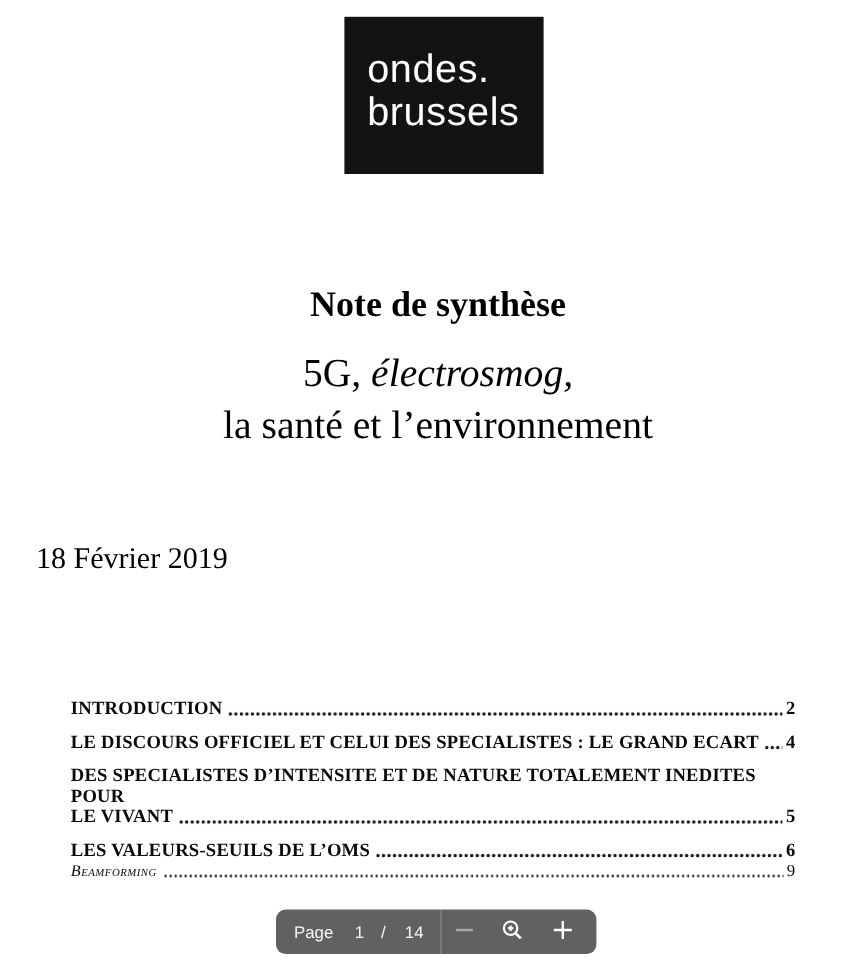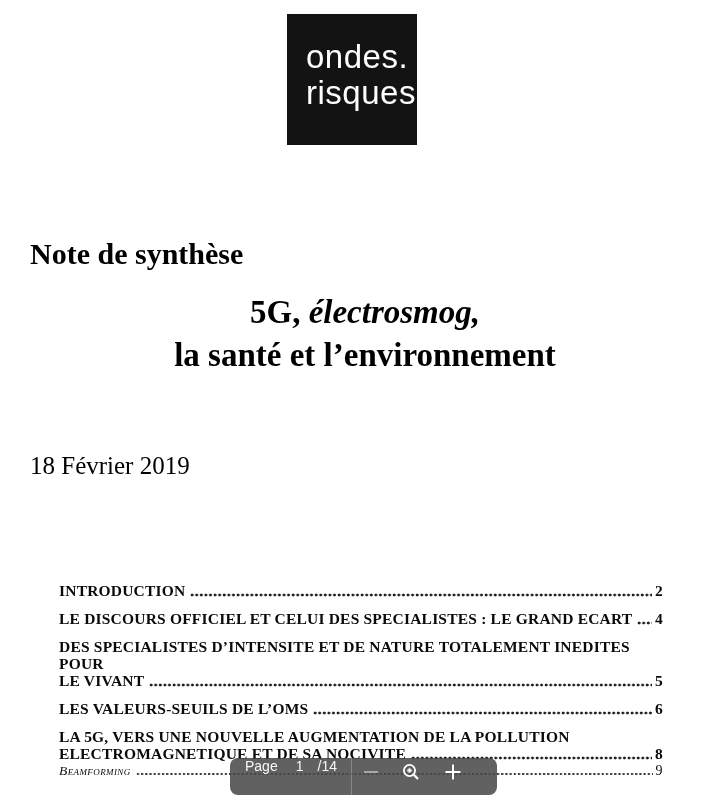--- a/index.html
+++ b/index.html
@@ -8,35 +8,35 @@
     width: 710px; height: 802px;
     position: relative; overflow: hidden;
     background: #ffffff;
     font-family: "Liberation Serif", serif;
     color: #000;
   }
 
   
   .logo {
     position: absolute; left: 287px; top: 14px;
-    width: 130px; height: 131px;
+    width: 166px; height: 131px;
     background: #131313; color: #fdfdfd;
     font-family: "Liberation Sans", sans-serif;
     font-size: 33px; line-height: 36px; letter-spacing: 0.5px;
     padding: 25px 0 0 19px;
   }
 
   
   .heading {
     position: absolute; left: 30px; top: 237px; width: 670px;
-    text-align: left; font-size: 30px; font-weight: bold;
+    text-align: center; font-size: 30px; font-weight: bold;
   }
   .subtitle {
     position: absolute; left: 30px; top: 291px; width: 670px;
-    text-align: center; font-size: 33px; line-height: 43px; font-weight: bold;
+    text-align: center; font-size: 33px; line-height: 43px; font-weight: normal;
   }
   .subtitle .it { font-style: italic; }
   .date {
     position: absolute; left: 30px; top: 452px; width: 670px;
     font-size: 25px;
   }
 
   
   .toc {
     position: absolute; left: 59px; top: 575px; width: 604px;
@@ -64,49 +64,49 @@
   }
   .toc-page { white-space: nowrap; }
   .sub .toc-page { font-style: normal; font-variant: normal; font-size: 14px; }
 
   
   .toolbar {
     position: absolute; left: 230px; top: 758px;
     width: 267px; height: 37px;
     background: rgba(71, 71, 71, 0.86);
     border-radius: 8px; z-index: 20;
-    display: flex; 
+    display: flex; align-items: center;
     font-family: "Liberation Sans", sans-serif;
     font-size: 14px; color: #f7f7f7;
   }
   .tb-label { margin-left: 15px; }
   .tb-cur { margin-left: 18px; }
   .tb-slash { margin-left: 14px; }
-  .tb-total { }
+  .tb-total { margin-left: 16px; }
   .tb-divider {
     width: 1px; height: 37px; margin-left: 14px;
     background: rgba(255, 255, 255, 0.25);
   }
   .tb-btn {
     background: none; border: none; padding: 0; cursor: pointer;
     width: 30px; height: 30px;
     display: flex; align-items: center; justify-content: center;
   }
   .tb-btn.minus { margin-left: 4px; }
   .tb-btn.mag   { margin-left: 10px; }
   .tb-btn.plus  { margin-left: 12px; }
 </style>
 </head>
 <body>
 
 <div class="doc">
 
   <div class="logo">
     <div>ondes.</div>
-    <div>risques</div>
+    <div>brussels</div>
   </div>
 
   <div class="heading">Note de synthèse</div>
 
   <div class="subtitle">
     <div><span>5G, </span><span class="it">électrosmog,</span></div>
     <div>la santé et l’environnement</div>
   </div>
 
   <div class="date">18 Février 2019</div>
@@ -132,28 +132,20 @@
           <span class="toc-label">LE VIVANT</span>
           <span class="dots"></span>
           <span class="toc-page">5</span>
         </div>
       </div>
       <div class="toc-entry">
         <div class="toc-row">
           <span class="toc-label">LES VALEURS-SEUILS DE L’OMS</span>
           <span class="dots"></span>
           <span class="toc-page">6</span>
-        </div>
-      </div>
-      <div class="toc-entry">
-        <div class="toc-pre">LA 5G, VERS UNE NOUVELLE AUGMENTATION DE LA POLLUTION</div>
-        <div class="toc-row">
-          <span class="toc-label">ELECTROMAGNETIQUE ET DE SA NOCIVITE</span>
-          <span class="dots"></span>
-          <span class="toc-page">8</span>
         </div>
       </div>
       <div class="toc-entry sub">
         <div class="toc-row">
           <span class="toc-label">Beamforming</span>
           <span class="dots"></span>
           <span class="toc-page">9</span>
         </div>
       </div>
     </div>

